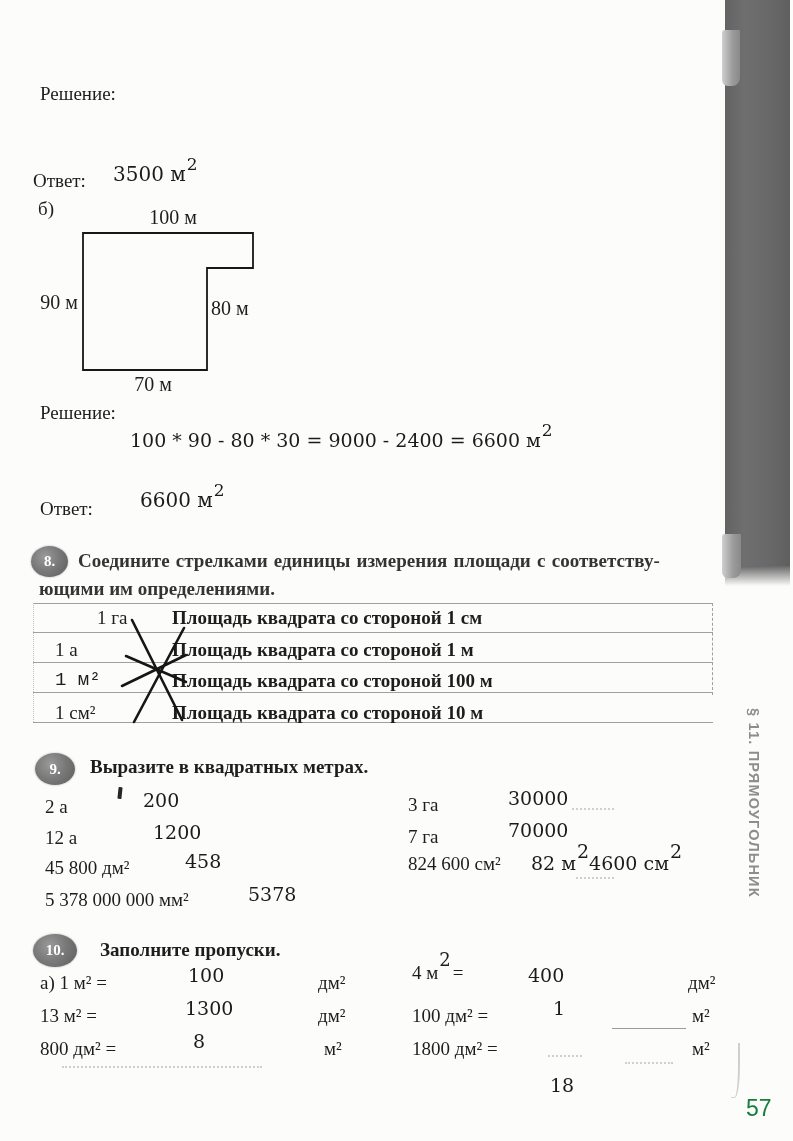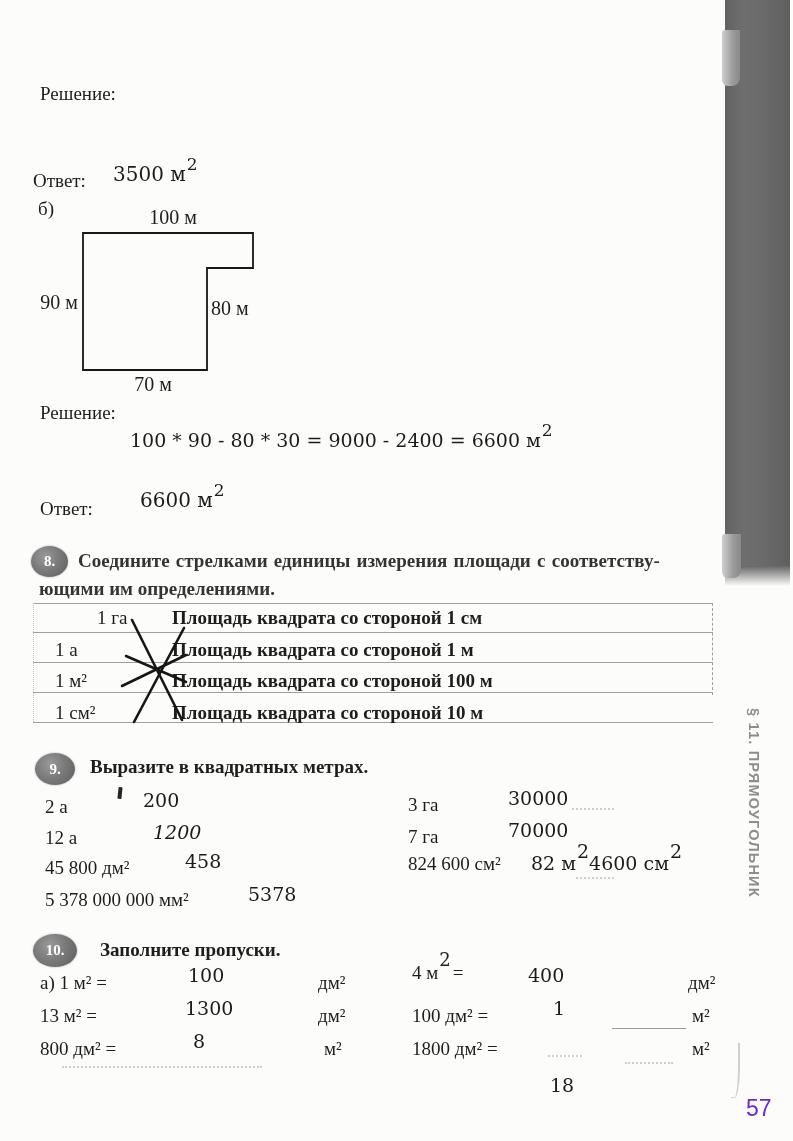--- a/index.html
+++ b/index.html
@@ -31,21 +31,21 @@
     background:linear-gradient(90deg,#636363,#6f6f6f 30%,#686868 70%,#5f5f5f);}
   .edge-fade{position:absolute;left:725px;top:566px;width:65px;height:20px;
     background:linear-gradient(180deg,#686868,rgba(104,104,104,0));}
   .tab{position:absolute;background:linear-gradient(90deg,#cfcfcf,#9a9a9a 60%,#8a8a8a);
     border-radius:3px 0 8px 6px;}
   .vertical-caption{
     font-family:"Liberation Sans", sans-serif;font-weight:700;font-size:14.5px;
     color:#8d8d8d;letter-spacing:1.2px;white-space:nowrap;
     transform:rotate(90deg);transform-origin:0 0;
   }
-  .pagenum{font-family:"Liberation Sans", sans-serif;font-size:23px;color:#6d28d9;}
+  .pagenum{font-family:"Liberation Sans", sans-serif;font-size:23px;color:#15803d;}
   .faint-dash{position:absolute;border-bottom:2px dotted #bdbdbd;opacity:.7;height:0;}
   .faint-solid{position:absolute;border-bottom:1.5px solid #9a9a9a;height:0;}
   .stray-tick{position:absolute;width:4px;height:12px;background:#262626;border-radius:1px;transform:rotate(6deg);}
   .scan-bracket{position:absolute;width:7px;height:54px;border-right:2px solid #c4c4c4;border-bottom:1px solid #cccccc;border-radius:0 0 60% 0;opacity:.8;}
 </style>
 </head>
 <body>
 
 <div class="page">
 
@@ -81,21 +81,21 @@
   <div class="hline" style="top:662px;"></div>
   <div class="hline" style="top:692px;"></div>
   <div class="hline" style="top:722px;"></div>
   <div class="vdash-r" style="top:603px;height:92px;"></div>
   <div class="vdash-l" style="top:603px;height:119px;"></div>
 
   <div class="abs print" style="left:55px;top:607px;margin-left:42px;">1 га</div>
   <div class="abs print print-bold" style="left:172px;top:607px;">Площадь квадрата со стороной 1 см</div>
   <div class="abs print" style="left:55px;top:639px;">1 а</div>
   <div class="abs print print-bold" style="left:172px;top:639px;">Площадь квадрата со стороной 1 м</div>
-  <div class="abs print" style="left:55px;top:670px;">1 м²</div>
+  <div class="abs print" style="left:55px;top:670px;font-family:Liberation Mono, monospace;">1 м²</div>
   <div class="abs print print-bold" style="left:172px;top:670px;">Площадь квадрата со стороной 100 м</div>
   <div class="abs print" style="left:55px;top:702px;">1 см²</div>
   <div class="abs print print-bold" style="left:172px;top:702px;">Площадь квадрата со стороной 10 м</div>
 
   <svg class="abs" style="left:98px;top:598px;" width="110" height="135" viewBox="0 0 110 135">
     <line x1="34" y1="22" x2="84" y2="122" stroke="#161616" stroke-width="2.6" stroke-linecap="round"></line>
     <line x1="86" y1="30" x2="36" y2="124" stroke="#161616" stroke-width="2.6" stroke-linecap="round"></line>
     <line x1="28" y1="58" x2="88" y2="84" stroke="#161616" stroke-width="2.6" stroke-linecap="round"></line>
     <line x1="24" y1="88" x2="88" y2="57" stroke="#161616" stroke-width="2.6" stroke-linecap="round"></line>
   </svg>
@@ -103,21 +103,21 @@
   <div class="abs badge" style="left:35px;top:753px;width:40px;height:32px;">
       <span>9.</span>
     </div>
   <div class="abs print print-bold" style="left:90px;top:756px;">Выразите в квадратных метрах.</div>
 
   <div class="stray-tick" style="left:118px;top:787px;"></div>
 
   <div class="abs print" style="left:45px;top:796px;">2 а</div>
   <div class="abs typed" style="left:143px;top:790px;">200</div>
   <div class="abs print" style="left:45px;top:827px;">12 а</div>
-  <div class="abs typed" style="left:153px;top:822px;font-style:italic;">1200</div>
+  <div class="abs typed" style="left:153px;top:822px;">1200</div>
   <div class="abs print" style="left:45px;top:857px;">45 800 дм²</div>
   <div class="abs typed" style="left:185px;top:851px;">458</div>
   <div class="abs print" style="left:45px;top:889px;text-align:center;">5 378 000 000 мм²</div>
   <div class="abs typed" style="left:248px;top:884px;">5378</div>
 
   <div class="abs print" style="left:408px;top:794px;">3 га</div>
   <div class="abs typed" style="left:508px;top:788px;">30000</div>
   <div class="abs print" style="left:408px;top:826px;">7 га</div>
   <div class="abs typed" style="left:508px;top:820px;">70000</div>
   <div class="abs print" style="left:408px;top:853px;">824 600 см²</div>

